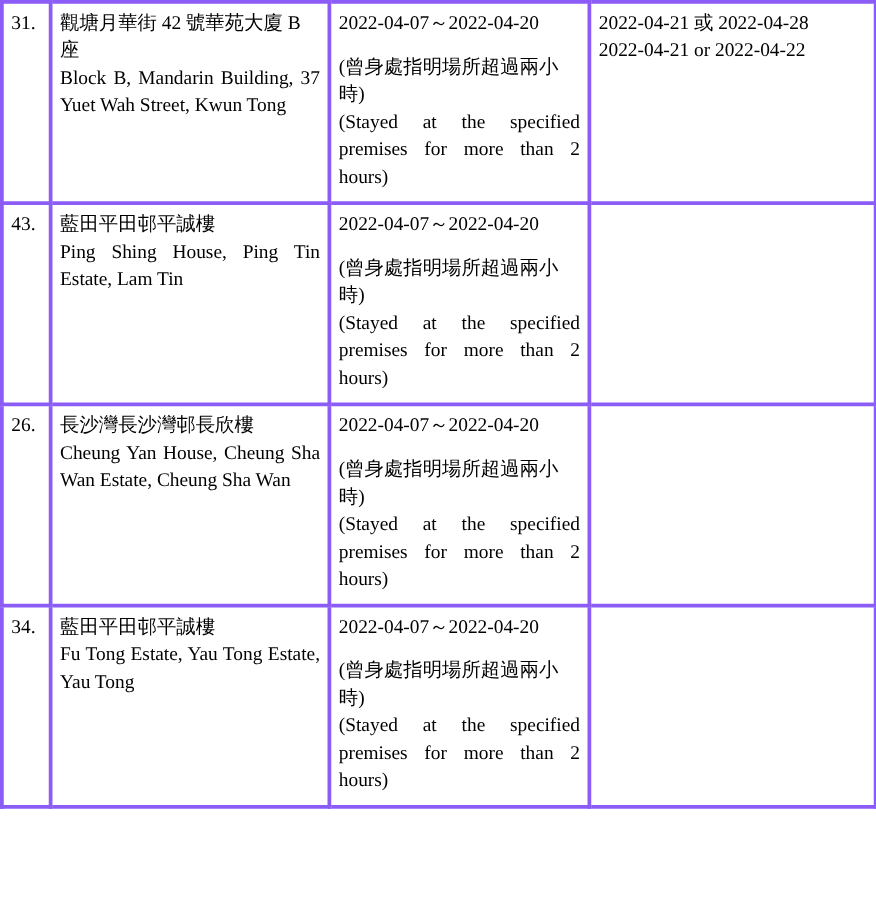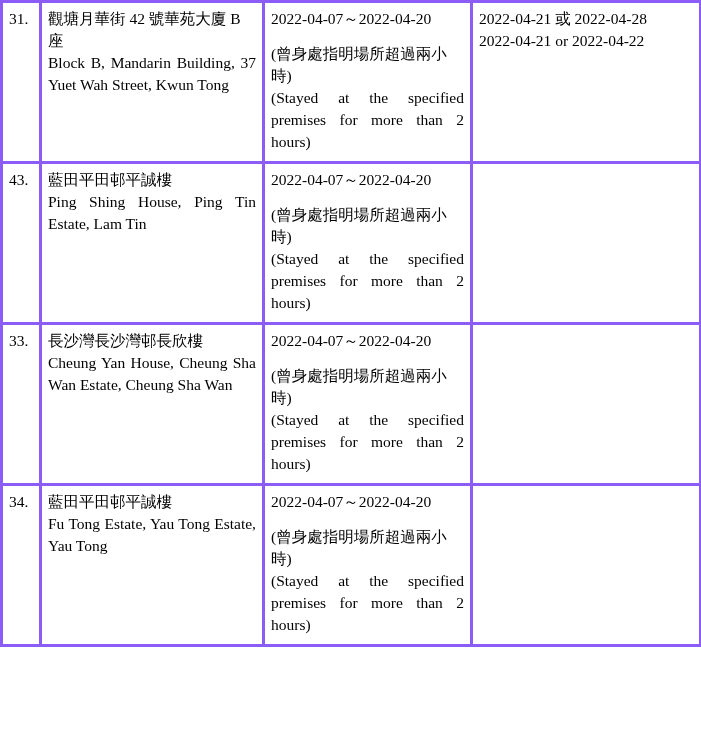--- a/index.html
+++ b/index.html
@@ -135,21 +135,21 @@
           <span class="note-zh">(曾身處指明場所超過兩小時)</span>
           <span class="note-en">(Stayed at the specified premises for more than 2 hours)</span>
         </td>
         <td class="last">
           <span class="last-line"></span>
           <span class="last-line"></span>
         </td>
       </tr>
       <tr>
         <td class="num">
-          <span>33.</span>
+          <span>26.</span>
         </td>
         <td class="place">
           <span class="zh">長沙灣長沙灣邨長欣樓</span>
           <span class="en">Cheung Yan House, Cheung Sha Wan Estate, Cheung Sha Wan</span>
         </td>
         <td class="date">
           <span class="daterange">2022-04-07～2022-04-20</span>
           <span class="gap"></span>
           <span class="note-zh">(曾身處指明場所超過兩小時)</span>
           <span class="note-en">(Stayed at the specified premises for more than 2 hours)</span>

